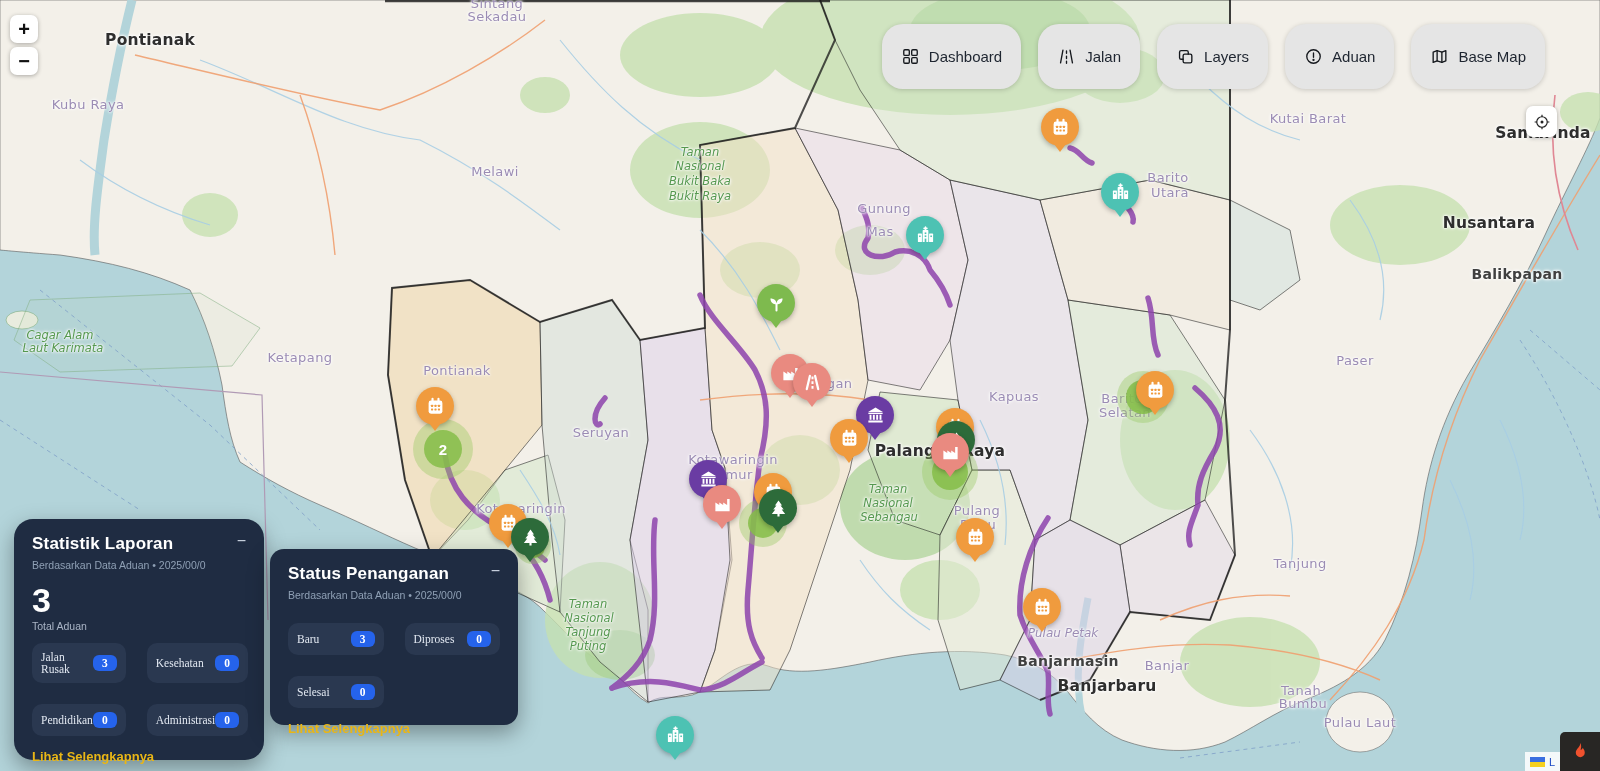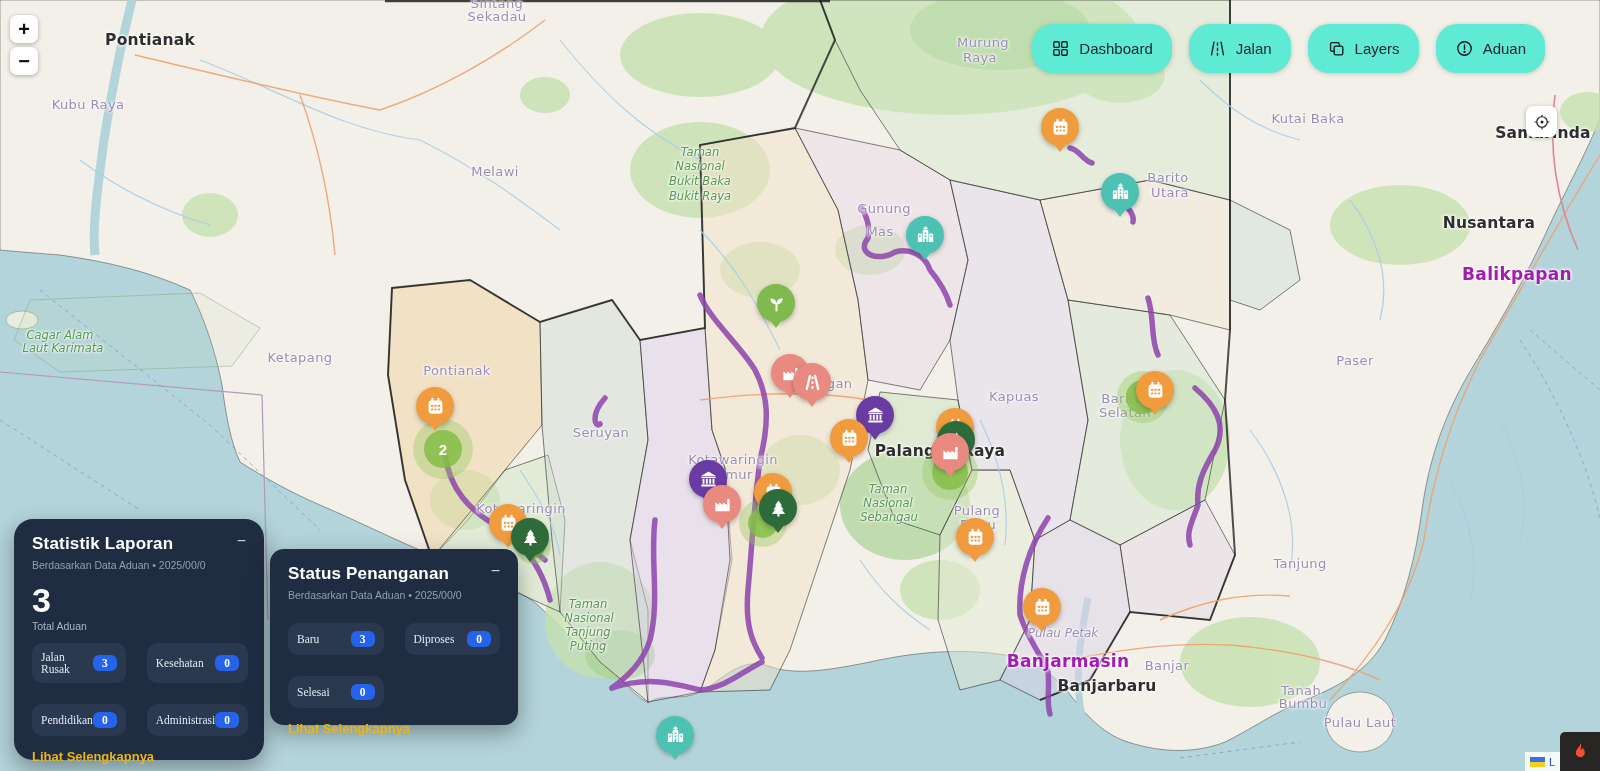--- a/index.html
+++ b/index.html
@@ -7,21 +7,21 @@
        font-family:"Liberation Sans",sans-serif;background:#b3d4da;}
   #map-root{position:absolute;inset:0;overflow:hidden;}
   #basemap{position:absolute;left:0;top:0;z-index:0;}
 
   
   #label-layer{position:absolute;inset:0;z-index:1;pointer-events:none;}
   .map-label{position:absolute;transform:translate(-50%,-50%);white-space:nowrap;
              font-family:"DejaVu Sans",sans-serif;
              text-shadow:0 0 2px #fff,0 0 3px #fff,0 0 4px #fff;}
   .map-label.city{font-size:15.5px;font-weight:600;color:#2e2e2e;letter-spacing:.2px;}
-  .map-label.city-lg{font-size:17px;font-weight:600;color:#a21caf;letter-spacing:.3px;}
+  .map-label.city-lg{font-size:14px;font-weight:600;color:#404040;letter-spacing:.3px;}
   .map-label.district{font-size:13px;color:#9b8cb4;letter-spacing:.4px;}
   .map-label.nature{font-size:11.5px;font-style:italic;color:#55984f;}
   .map-label.island{font-size:12px;font-style:italic;color:#9b8cb4;}
 
   
   #cluster-layer{position:absolute;inset:0;z-index:2;}
   .cluster{position:absolute;transform:translate(-50%,-50%);border-radius:50%;
            background:rgba(150,200,95,.38);display:flex;align-items:center;justify-content:center;}
   .cluster::before{content:"";position:absolute;inset:18%;border-radius:50%;background:rgba(133,189,72,.85);}
   .cluster span{position:relative;color:#fff;font-weight:bold;font-size:15px;}
@@ -34,21 +34,21 @@
   .pin svg{width:19px;height:19px;position:relative;}
 
   
   #zoom-control{position:absolute;left:10px;top:15px;z-index:6;display:flex;flex-direction:column;gap:4px;}
   .zoom-btn{width:28px;height:28px;background:#fff;border-radius:7px;box-shadow:0 1px 4px rgba(0,0,0,.3);
             display:flex;align-items:center;justify-content:center;font-size:20px;font-weight:bold;
             color:#111;cursor:pointer;user-select:none;}
 
   
   #nav-buttons{position:absolute;top:24px;right:55px;z-index:6;display:flex;gap:17px;}
-  .nav-btn{height:41px;background:#5eead4;border-radius:21px;padding:4px 19px;display:flex;align-items:center;
+  .nav-btn{height:41px;background:#e5e5e5;border-radius:21px;padding:12px 19px;display:flex;align-items:center;
            gap:9px;box-shadow:0 1px 5px rgba(0,0,0,.18);cursor:pointer;}
   .nav-btn span{font-size:15px;font-weight:500;color:#1e2530;}
   .nav-btn svg{width:19px;height:19px;stroke:#15181d;stroke-width:1.7;fill:none;
                stroke-linecap:round;stroke-linejoin:round;}
 
   
   #locate-btn{position:absolute;left:1526px;top:106px;width:31px;height:31px;background:#fff;border-radius:7px;
               box-shadow:0 1px 4px rgba(0,0,0,.3);z-index:6;display:flex;align-items:center;justify-content:center;cursor:pointer;}
   #locate-btn svg{width:18px;height:18px;}
 
@@ -220,21 +220,21 @@
       <span class="map-label district" style="left: 1014px; top: 396px;">Kapuas</span>
       <span class="map-label district" style="left: 983px; top: 42px;">Murung</span>
       <span class="map-label district" style="left: 980px; top: 57px;">Raya</span>
       <span class="map-label district" style="left: 1168px; top: 177px;">Barito</span>
       <span class="map-label district" style="left: 1170px; top: 192px;">Utara</span>
       <span class="map-label district" style="left: 1122px; top: 398px;">Barito</span>
       <span class="map-label district" style="left: 1125px; top: 412px;">Selatan</span>
       <span class="map-label district" style="left: 977px; top: 510px;">Pulang</span>
       <span class="map-label district" style="left: 978px; top: 524px;">Pisau</span>
       <span class="map-label city" style="left: 940px; top: 451px;">Palangka Raya</span>
-      <span class="map-label district" style="left: 1308px; top: 118px;">Kutai Baka</span>
+      <span class="map-label district" style="left: 1308px; top: 118px;">Kutai Barat</span>
       <span class="map-label district" style="left: 1355px; top: 360px;">Paser</span>
       <span class="map-label district" style="left: 1300px; top: 563px;">Tanjung</span>
       <span class="map-label district" style="left: 1301px; top: 690px;">Tanah</span>
       <span class="map-label district" style="left: 1303px; top: 703px;">Bumbu</span>
       <span class="map-label district" style="left: 1167px; top: 665px;">Banjar</span>
       <span class="map-label district" style="left: 1360px; top: 722px;">Pulau Laut</span>
       <span class="map-label city-lg" style="left: 1068px; top: 661px;">Banjarmasin</span>
       <span class="map-label city" style="left: 1107px; top: 686px;">Banjarbaru</span>
       <span class="map-label city" style="left: 1489px; top: 223px;">Nusantara</span>
       <span class="map-label city-lg" style="left: 1517px; top: 274px;">Balikpapan</span>
@@ -542,20 +542,27 @@
     <span>Layers</span>
   </div>
   <div class="nav-btn">
     <svg viewBox="0 0 24 24">
       <circle cx="12" cy="12" r="8.5"></circle>
         <path d="M12 7.5v5.5"></path>
         <circle cx="12" cy="16.3" r="0.6" fill="#15181d"></circle>
     </svg>
     <span>Aduan</span>
   </div>
+  <div class="nav-btn">
+    <svg viewBox="0 0 24 24">
+      <path d="M9 4.5L4 6.5v13l5-2 6 2 5-2v-13l-5 2-6-2z"></path>
+        <path d="M9 4.5v13M15 6.5v13"></path>
+    </svg>
+    <span>Base Map</span>
+  </div>
 </div>
 
 <div id="locate-btn">
   <svg viewBox="0 0 24 24">
     <circle cx="12" cy="12" r="7" fill="none" stroke="#222" stroke-width="1.6"></circle>
     <circle cx="12" cy="12" r="2" fill="#222"></circle>
     <path d="M12 2.2v3M12 18.8v3M2.2 12h3M18.8 12h3" stroke="#222" stroke-width="1.6"></path>
   </svg>
 </div>
 

